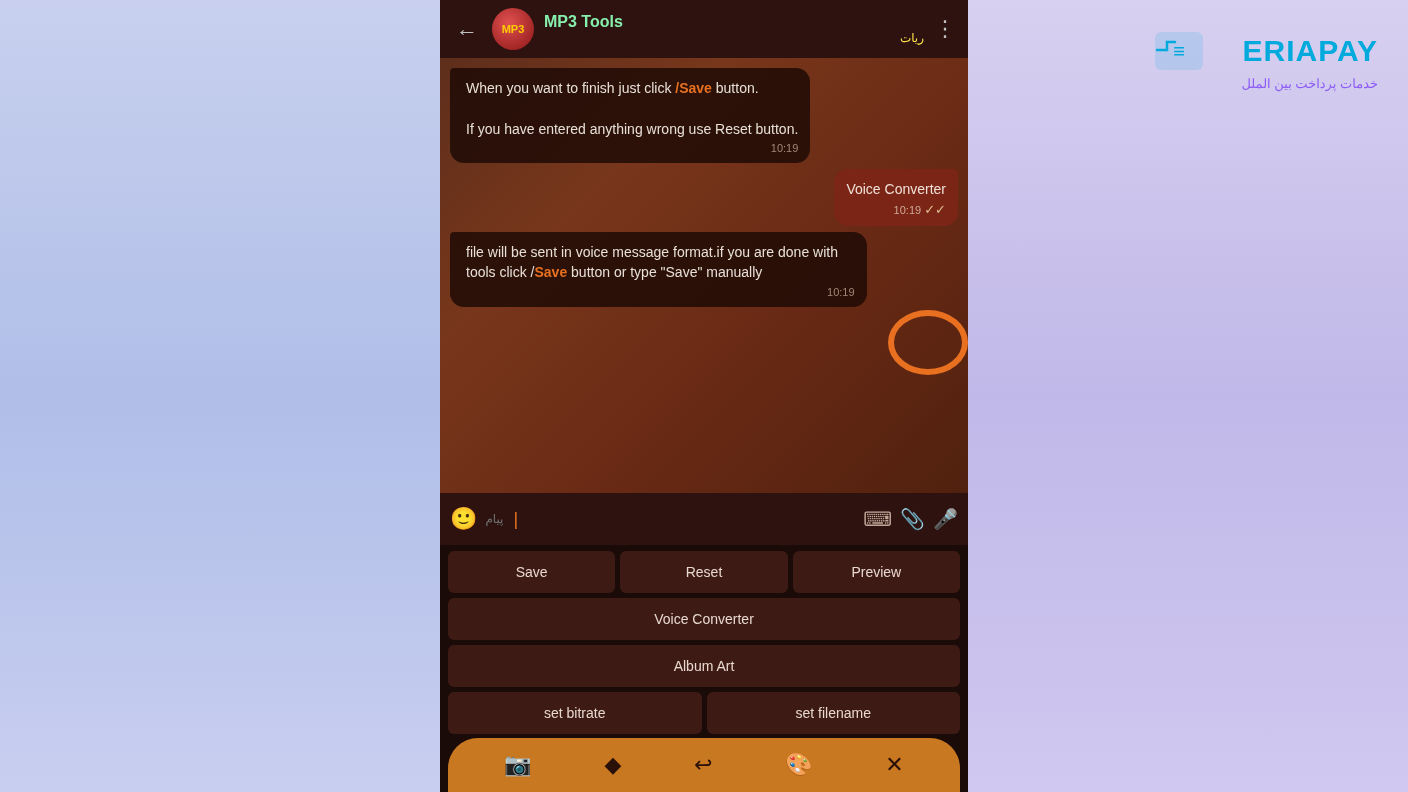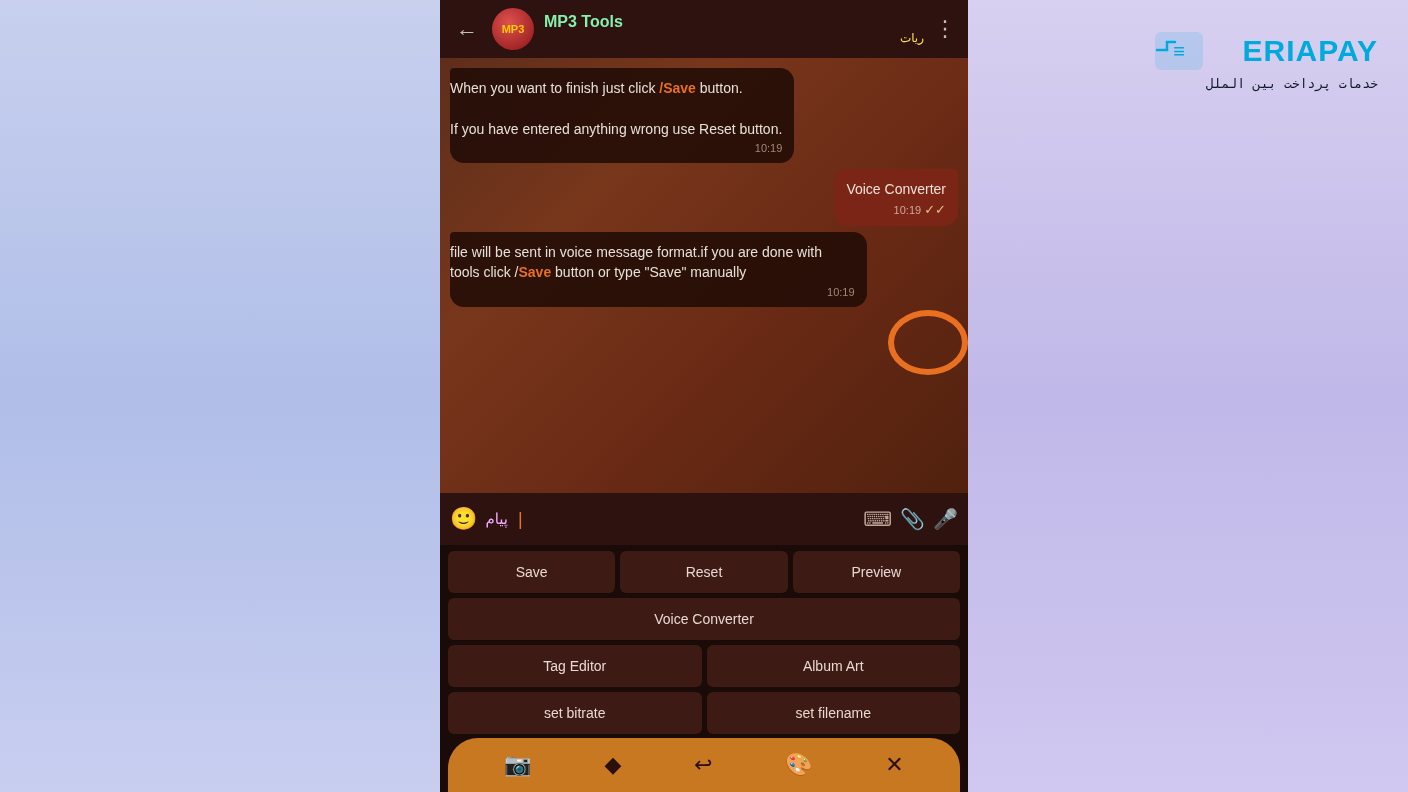--- a/index.html
+++ b/index.html
@@ -126,21 +126,21 @@
       align-self: flex-start;
       max-width: 82%;
     }
     .msg-sent {
       align-self: flex-end;
       max-width: 82%;
     }
     .bubble-received {
       background: rgba(30, 10, 5, 0.85);
       border-radius: 4px 14px 14px 14px;
-      padding: 10px 12px 6px 0;
+      padding: 10px 12px 6px 16px;
       color: #e8e0d8;
       font-size: 14px;
       line-height: 1.45;
       position: relative;
     }
     .bubble-sent {
       background: #7a2515;
       border-radius: 14px 4px 14px 14px;
       padding: 10px 12px 6px 12px;
       color: #f0e0d8;
@@ -187,22 +187,22 @@
       gap: 8px;
       min-height: 52px;
     }
     .emoji-btn {
       color: #c0a898;
       font-size: 22px;
       cursor: pointer;
       flex-shrink: 0;
     }
     .input-placeholder {
-      color: #f0abfc;
-      font-size: 15px;
+      color: #737373;
+      font-size: 12px;
       direction: rtl;
     }
     .keyboard-btn, .attach-btn, .mic-btn {
       color: #c0a898;
       font-size: 20px;
       cursor: pointer;
       flex-shrink: 0;
     }
 
     
@@ -288,21 +288,21 @@
 
 <div class="riapay-logo">
   <div class="riapay-brand">
     <svg width="52" height="42" viewBox="0 0 52 42">
       <rect x="2" y="2" width="48" height="38" rx="6" fill="#00aadd" opacity="0.15"></rect>
       <text x="26" y="28" text-anchor="middle" fill="#00aadd" font-size="20" font-weight="900">≡</text>
       <path d="M4 20 L14 20 L14 12 L22 12" stroke="#00aadd" stroke-width="2.5" fill="none" stroke-linecap="round"></path>
     </svg>
     <span style="font-size:30px; font-weight:900; color:#00aadd; letter-spacing:1px;margin-left:32px;">ERIAPAY</span>
   </div>
-  <div style="color:#0f172a; font-size:13px; direction:rtl; font-family: Liberation Mono, monospace;">خدمات پرداخت بین الملل</div>
+  <div style="color:#8b5cf6; font-size:13px; direction:rtl; font-family: Liberation Sans, sans-serif;">خدمات پرداخت بین الملل</div>
 </div>
 
 <div class="phone-container">
 
   <div class="header">
     <span class="back-btn">←</span>
     <div class="avatar">
       <div class="avatar-inner">MP3</div>
     </div>
     <div class="header-info">
@@ -355,21 +355,20 @@
   <div class="bot-buttons">
     <div class="btn-row">
       <button class="bot-btn">Save</button>
       <button class="bot-btn">Reset</button>
       <button class="bot-btn">Preview</button>
     </div>
     <div class="btn-row">
       <button class="bot-btn-wide">Voice Converter</button>
     </div>
     <div class="btn-row">
-      <button class="bot-btn-wide">Tag Editor</button>
       <button class="bot-btn-wide">Album Art</button>
     </div>
     <div class="btn-row">
       <button class="bot-btn-wide">set bitrate</button>
       <button class="bot-btn-wide">set filename</button>
     </div>
   </div>
 
   <div class="bottom-toolbar">
     <span class="toolbar-icon">📷</span>

